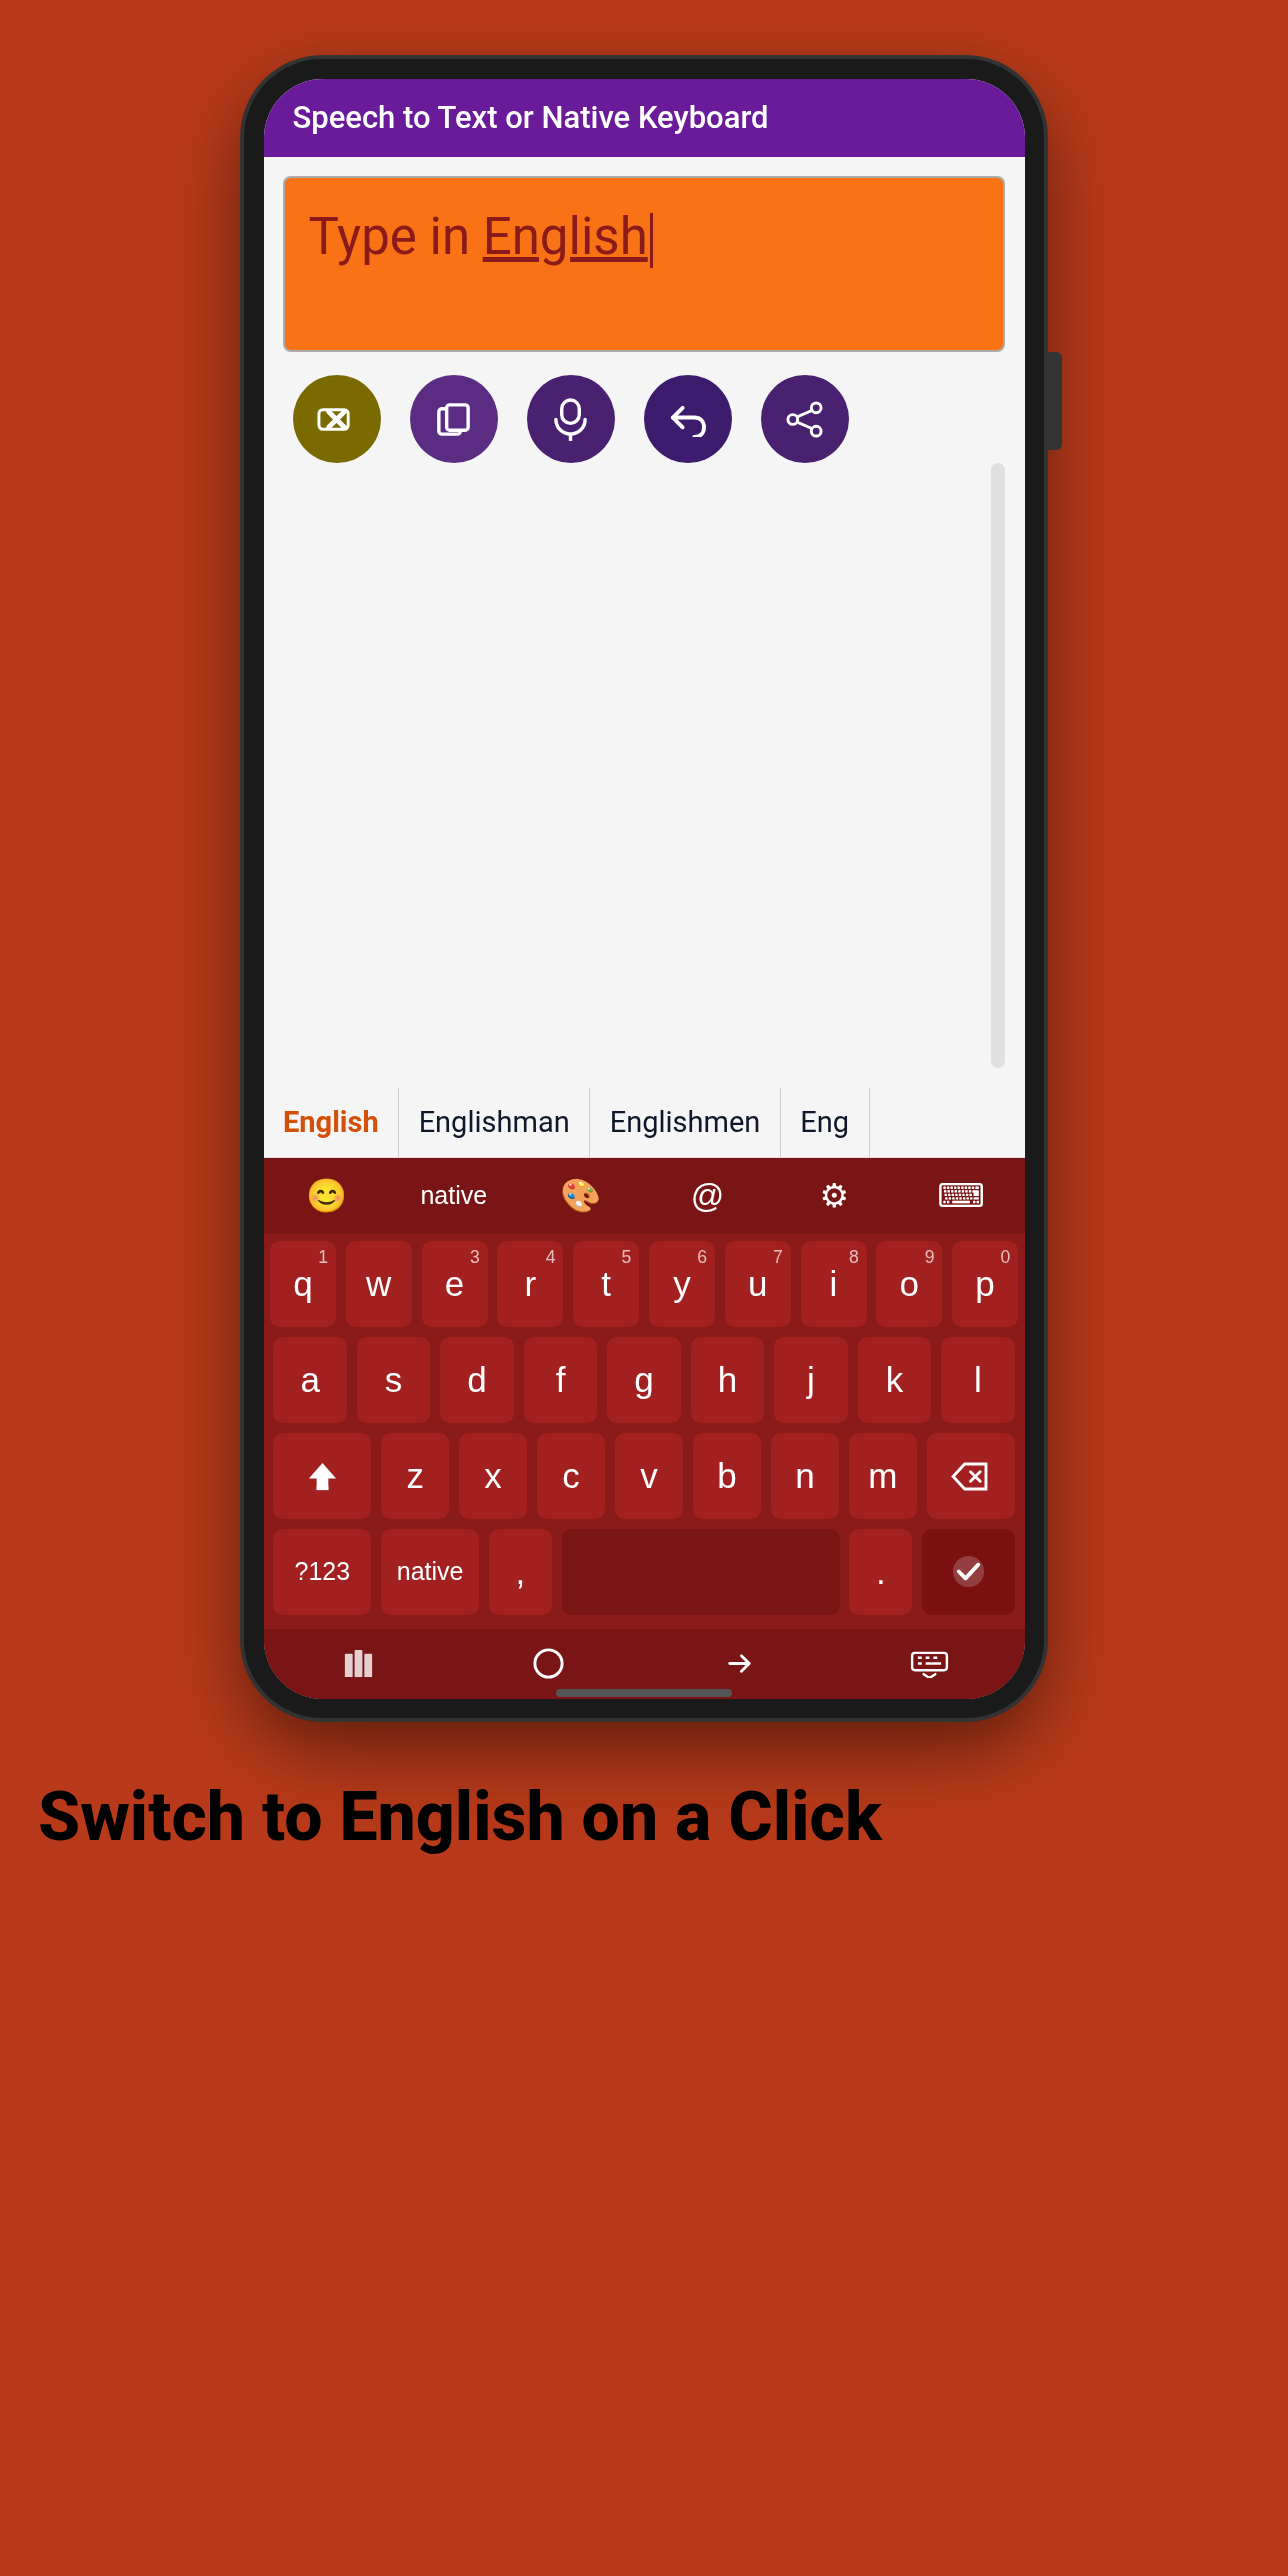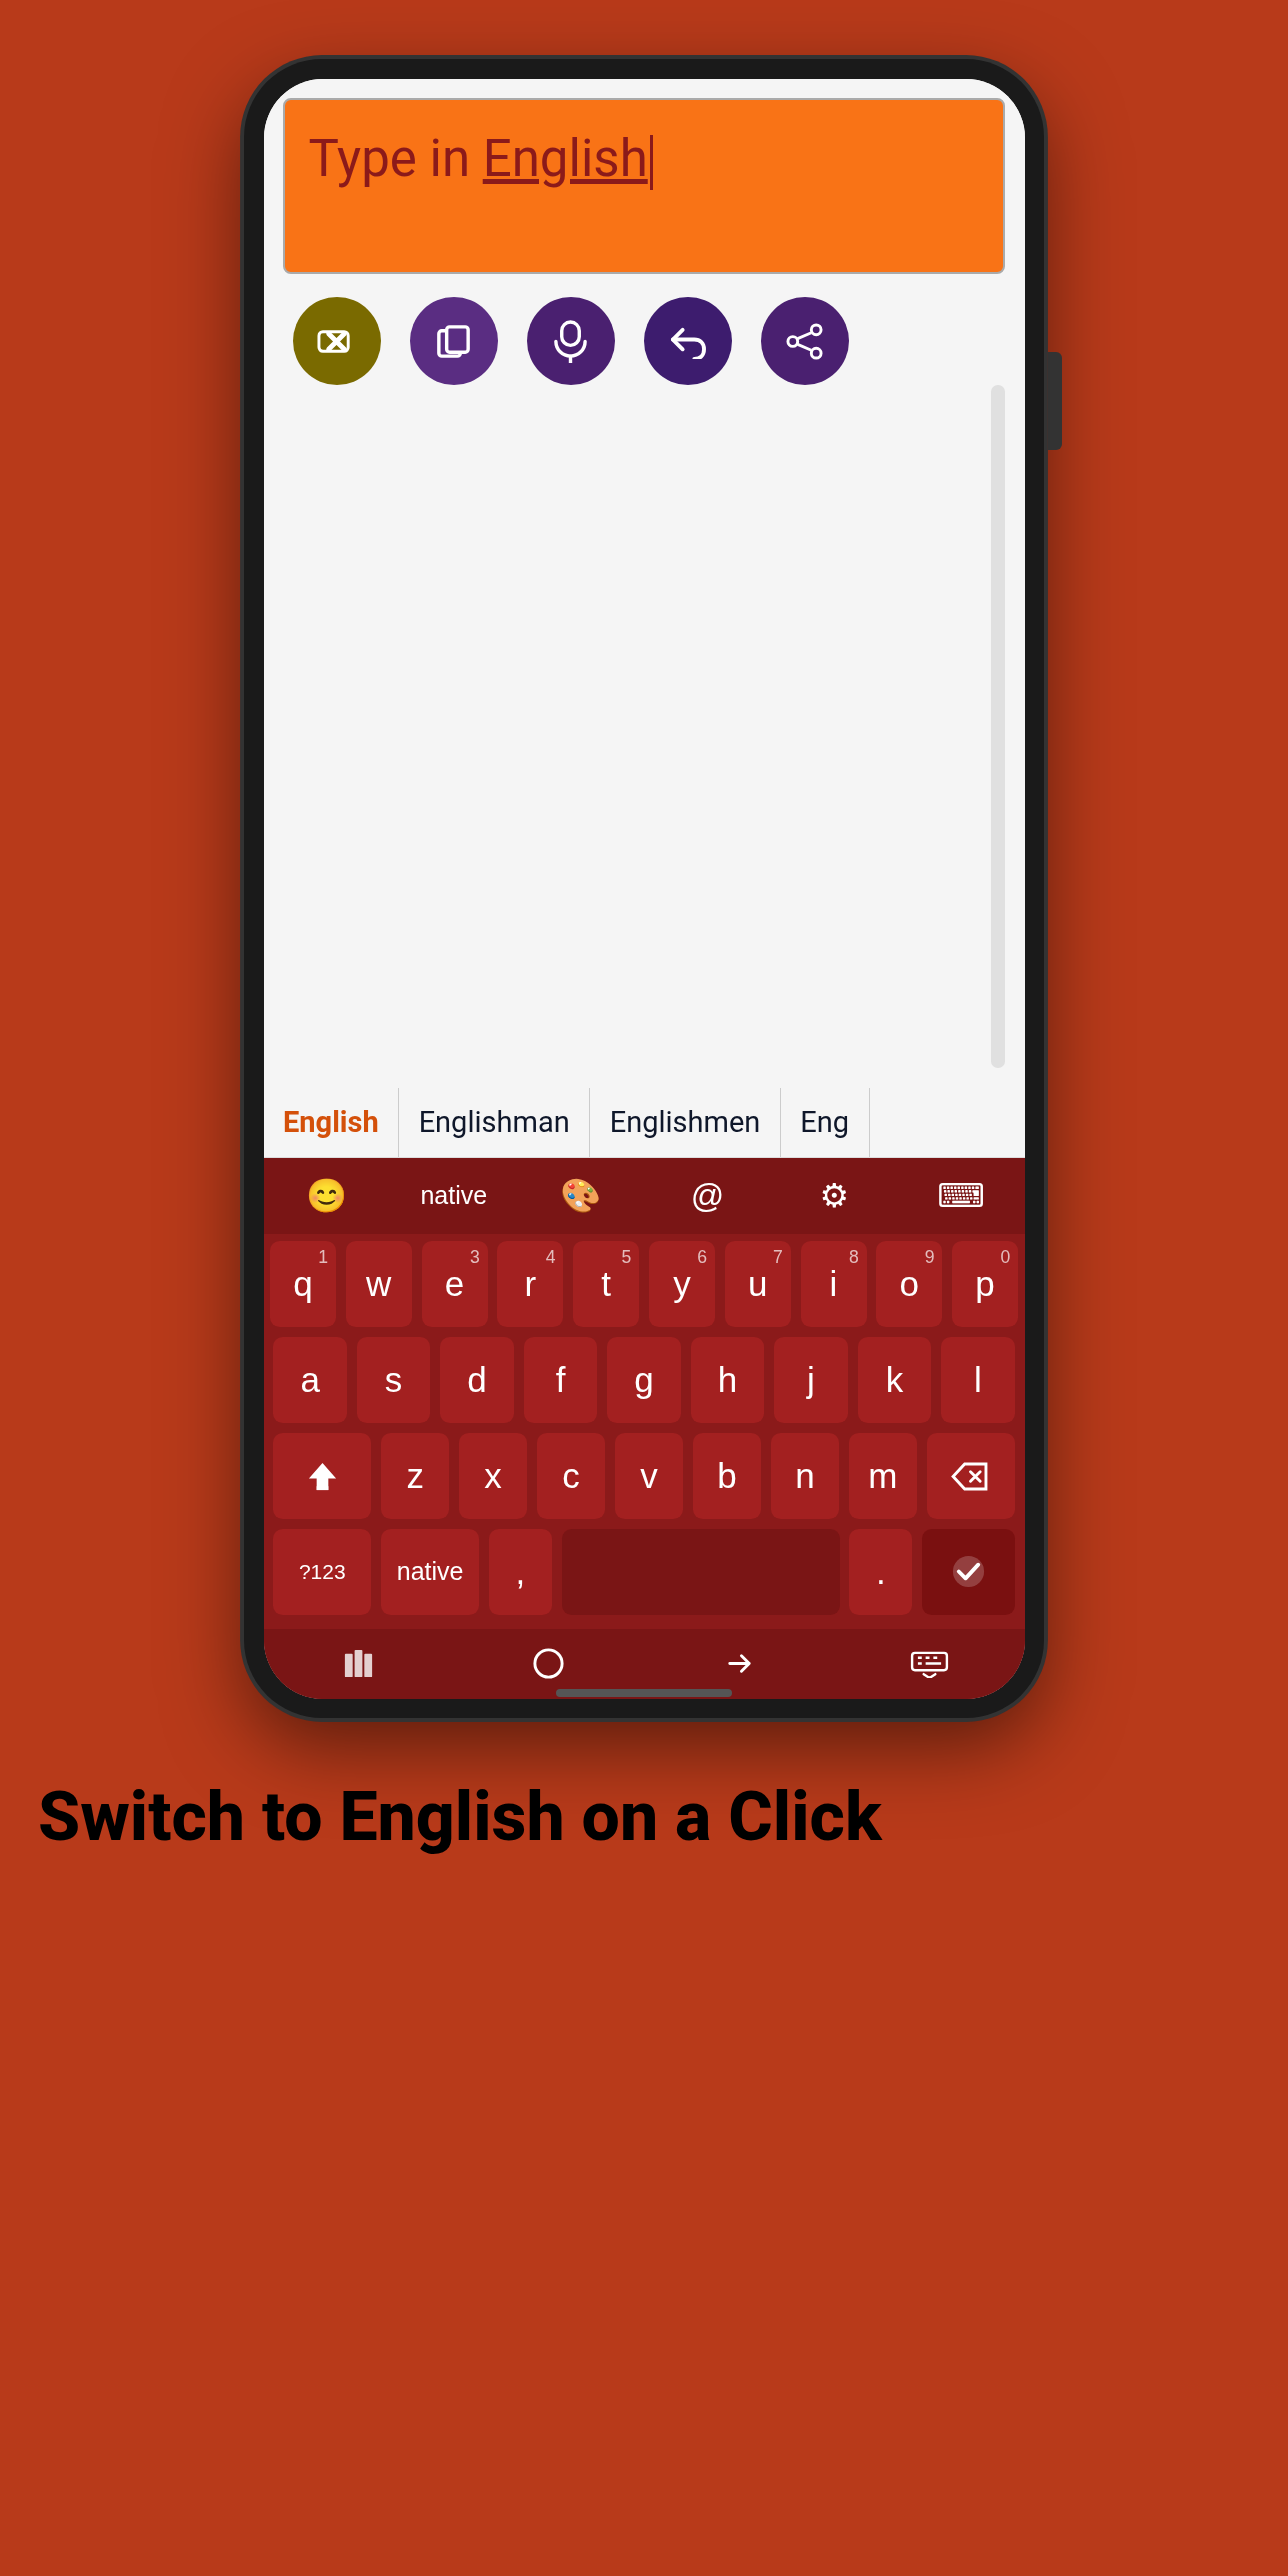--- a/index.html
+++ b/index.html
@@ -307,20 +307,23 @@
   </style>
 </head>
 <body>
 
 <div class="phone-shell">
 
   <div class="side-btn-right"></div>
 
   <div class="phone-screen">
 
+    <div class="title-bar">
+      <span class="title-bar-text">Speech to Text or Native Keyboard</span>
+    </div>
 
     <div class="content-area">
 
       <div class="text-input-box">
         <div class="input-placeholder">
           Type in <span class="underline">English</span><span class="cursor"></span>
         </div>
       </div>
 
       <div class="action-buttons">
@@ -435,21 +438,21 @@
           <button class="key">m</button>
           <button class="key key-backspace">
             <svg width="39" height="29" viewBox="0 0 40 30" fill="none">
               <path d="M36 2H14L2 15L14 28H36V2Z" stroke="white" stroke-width="3" fill="none"></path>
               <path d="M20 10L30 20M30 10L20 20" stroke="white" stroke-width="3" stroke-linecap="round"></path>
             </svg>
           </button>
         </div>
 
         <div class="kb-row">
-          <button class="key key-wide" style="font-size:21px;">?123</button>
+          <button class="key key-wide" style="font-size:25px;">?123</button>
           <button class="key key-wide" style="font-size:25px;">native</button>
           <button class="key" style="min-width:54px;max-width:63px;">,</button>
           <button class="key key-space" style="background:#7a1515;"> </button>
           <button class="key" style="min-width:54px;max-width:63px;">.</button>
           <button class="key key-check">
             <svg width="35" height="35" viewBox="0 0 36 36" fill="none">
               <circle cx="18" cy="18" r="16" fill="rgba(255,255,255,0.2)"></circle>
               <path d="M8 18L15 25L28 11" stroke="white" stroke-width="4" stroke-linecap="round" stroke-linejoin="round"></path>
             </svg>
           </button>

